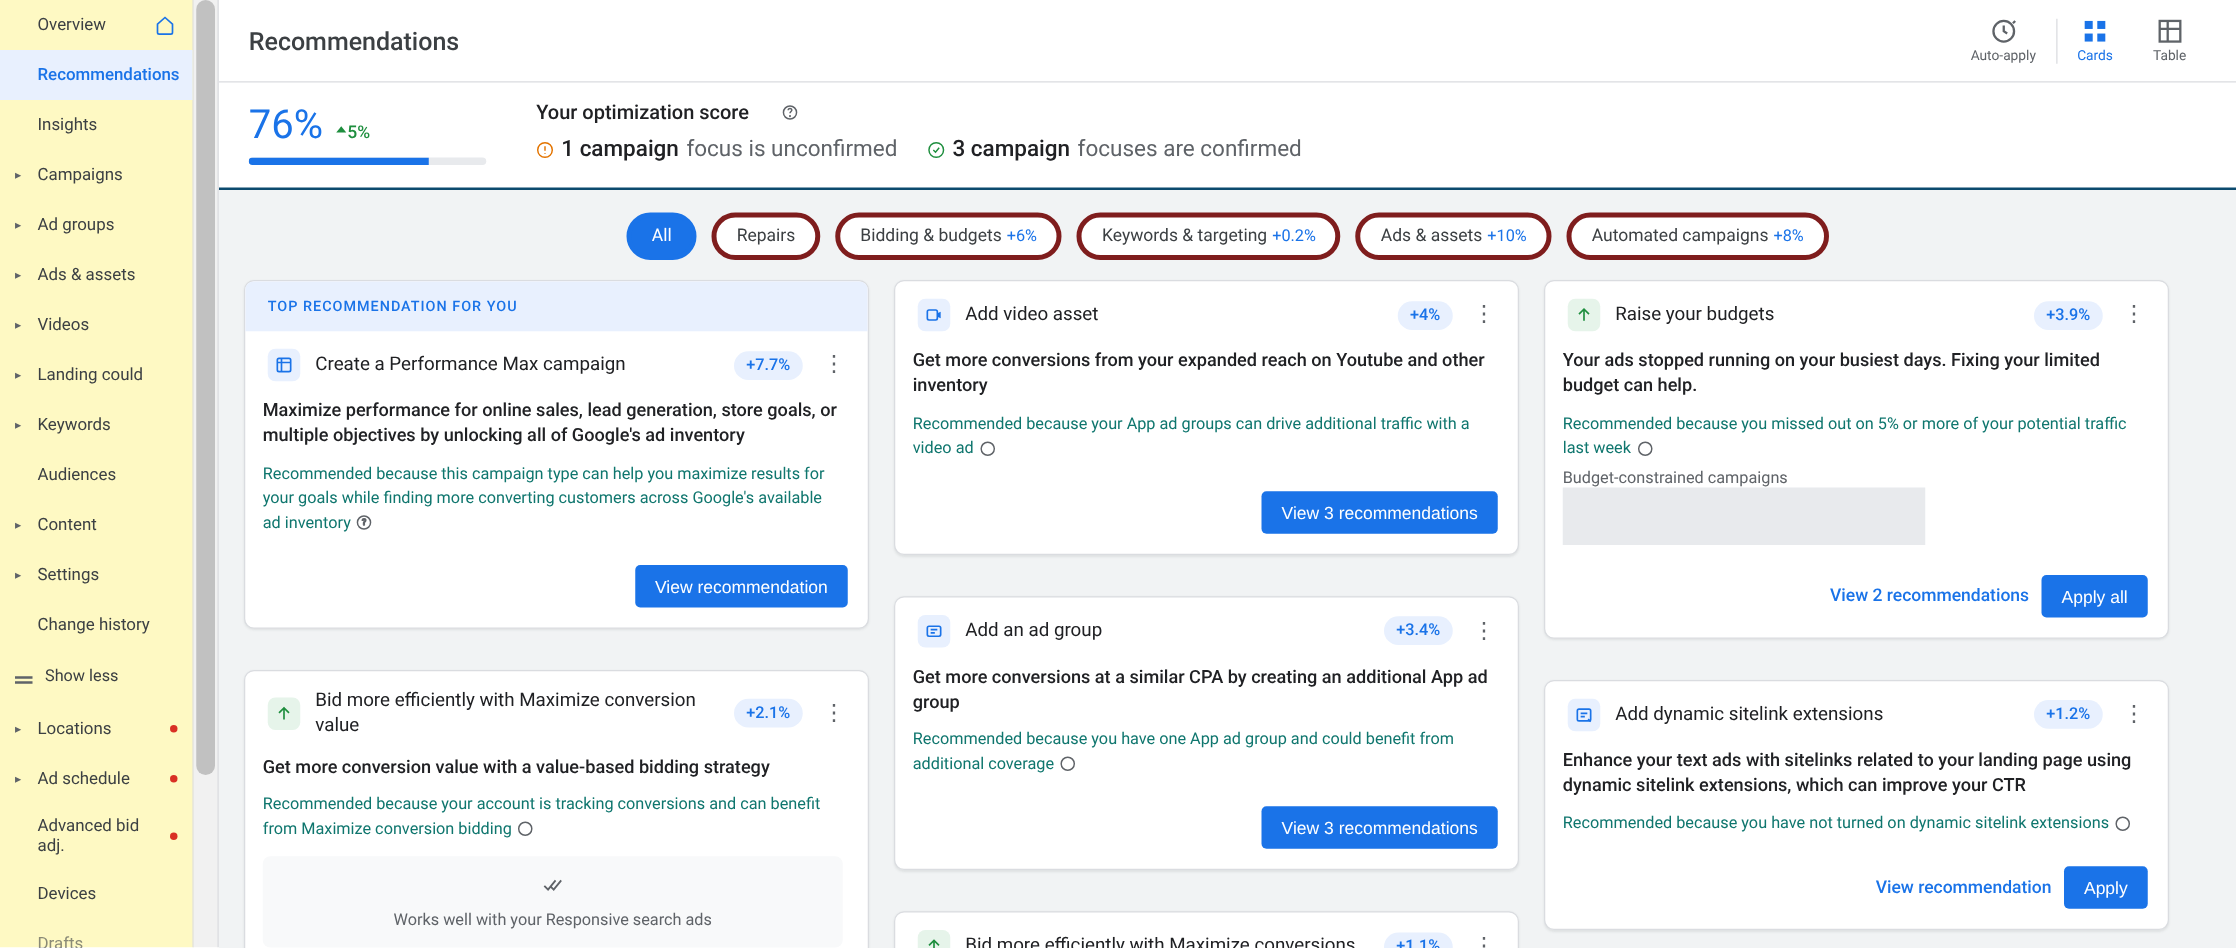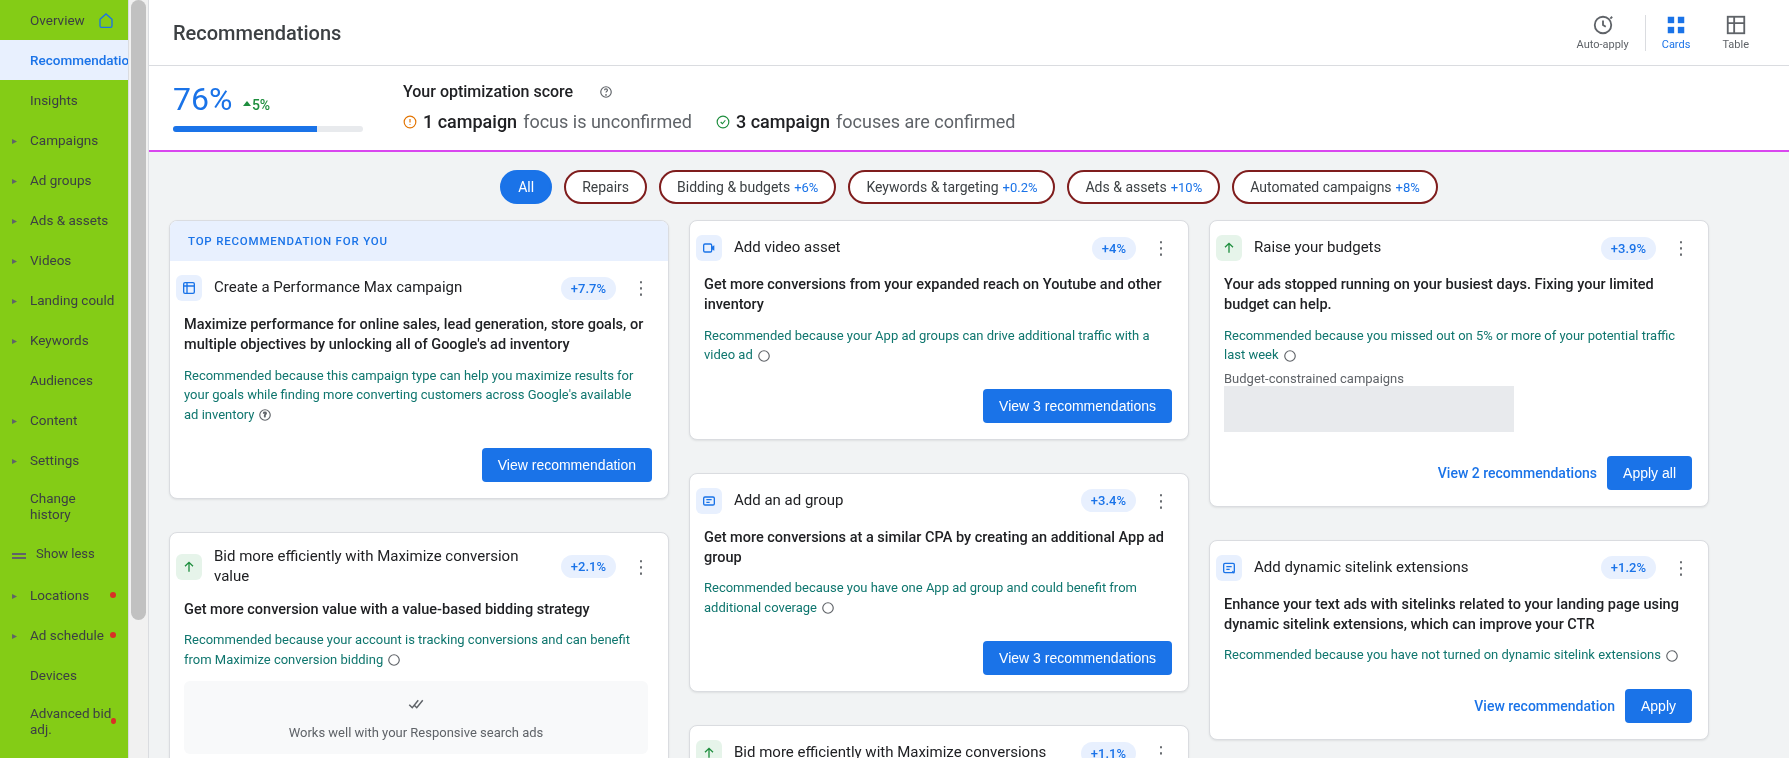--- a/index.html
+++ b/index.html
@@ -14,22 +14,22 @@
     background: #fff;
     overflow: hidden;
   }
   .app {
     display: flex;
     height: 758px;
     width: 1789px;
   }
   
   .sidebar {
-    width: 129px;
-    background: #84cc16;
+    width: 155px;
+    background: #fef9c3;
     border-right: 1px solid #dadce0;
     overflow-y: auto;
     flex-shrink: 0;
   }
   .sidebar-scroll {
     height: 100%;
     overflow-y: auto;
   }
   .sidebar-item {
     display: flex;
@@ -143,23 +143,23 @@
     width: 1px;
     height: 36px;
     background: #dadce0;
     align-self: center;
   }
 
   
   .score-strip {
     display: flex;
     padding: 14px 7px 18px 24px;
-    border-bottom: 2px solid #d946ef;
+    border-bottom: 2px solid #0c4a6e;
     gap: 40px;
-    align-items: flex-end;
+    align-items: flex-start;
   }
   .score-left {
     width: 190px;
   }
   .score-pct {
     font-size: 32px;
     color: #1a73e8;
     font-weight: 400;
     display: inline-block;
   }
@@ -217,21 +217,21 @@
   }
 
   
   .chips {
     display: flex;
     justify-content: center;
     gap: 12px;
     padding: 18px 0 16px 0;
   }
   .chip {
-    border: 2px solid #7f1d1d;
+    border: 4px solid #7f1d1d;
     border-radius: 20px;
     background: #fff;
     padding: 7px 16px;
     font-size: 14px;
     color: #3c4043;
     cursor: pointer;
     display: flex;
     align-items: center;
     gap: 4px;
   }
@@ -270,21 +270,21 @@
     background: #e8f0fe;
     padding: 13px 18px;
     font-size: 11.5px;
     letter-spacing: 0.8px;
     color: #1a73e8;
     font-weight: 500;
   }
   .card-head {
     display: flex;
     align-items: center;
-    padding: 14px 14px 10px 6px;
+    padding: 14px 14px 10px 18px;
     gap: 12px;
   }
   .card-icon {
     width: 26px;
     height: 26px;
     border-radius: 6px;
     background: #e8f0fe;
     display: flex;
     align-items: center;
     justify-content: center;
@@ -460,25 +460,25 @@
         <span class="chev">▸</span>
         <span>Locations</span>
         <span class="red-dot"></span>
       </div>
       <div class="sidebar-item">
         <span class="chev">▸</span>
         <span>Ad schedule</span>
         <span class="red-dot"></span>
       </div>
       <div class="sidebar-item">
-        <span>Devices</span>
-      </div>
-      <div class="sidebar-item">
         <span>Advanced bid adj.</span>
         <span class="red-dot"></span>
+      </div>
+      <div class="sidebar-item">
+        <span>Devices</span>
       </div>
       <div class="sidebar-item" style="opacity:.6">
         <span>Drafts</span>
       </div>
     </div>
   </div>
 
   <div class="sidebar-track">
     <div class="sidebar-thumb"></div>
   </div>

